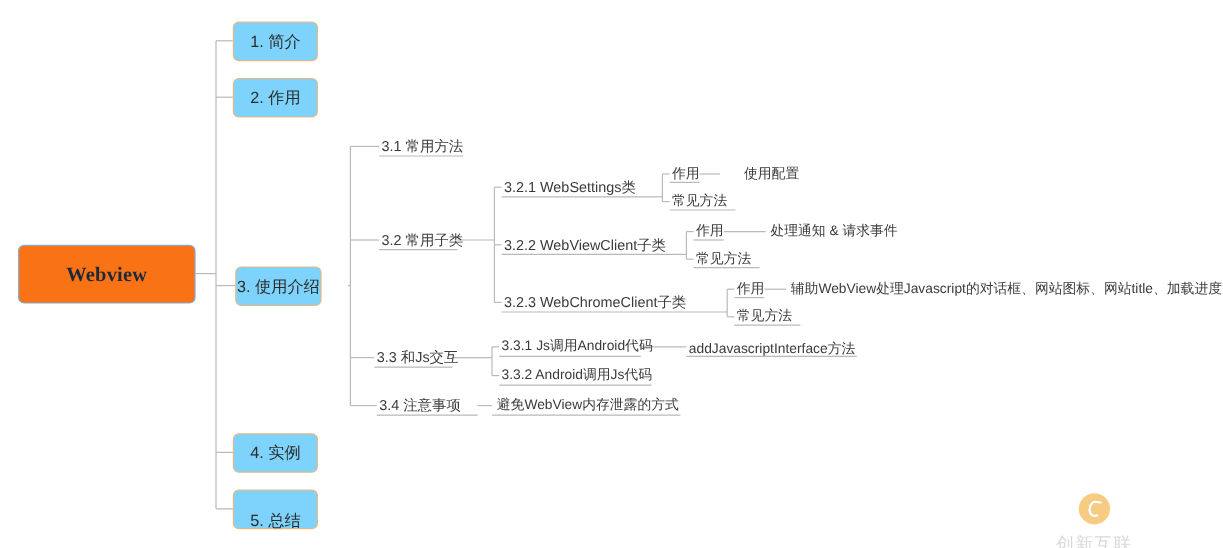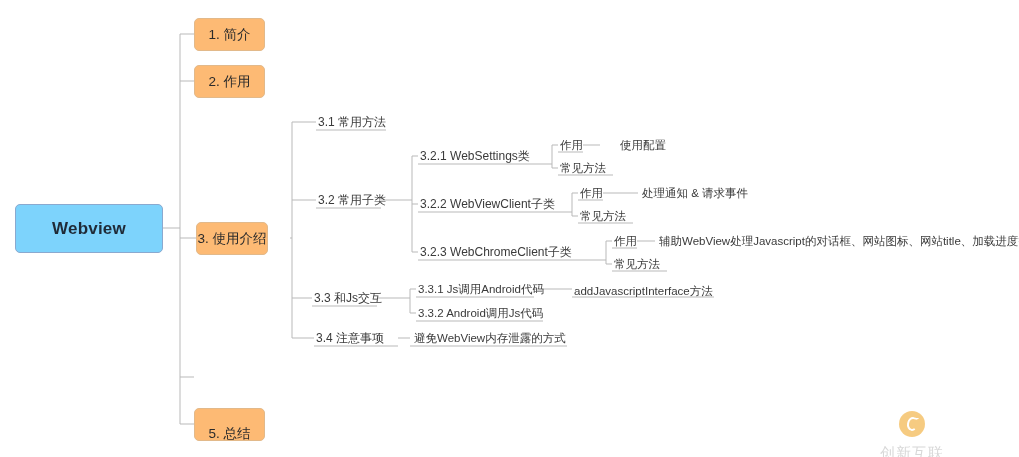--- a/index.html
+++ b/index.html
@@ -28,33 +28,34 @@
   .node {
     position: absolute;
     box-sizing: border-box;
     white-space: nowrap;
     line-height: 1;
     display: flex;
     align-items: center;
   }
   
   .node-root {
-    background: #7dd3fc;
+    background: #f97316;
     border: 1px solid #8aa9cf;
     border-radius: 5px;
     color: #1f2a37;
     font-size: 17px;
     font-weight: bold;
     padding: 0 14px;
     justify-content: center;
     letter-spacing: .2px;
+    font-family: Liberation Serif, serif;
   }
   
   .node-l1 {
-    background: #fdba74;
+    background: #7dd3fc;
     border: 1px solid #e2b98a;
     border-radius: 5px;
     color: #2b2b2b;
     font-size: 13.5px;
     padding: 0 11px;
     justify-content: center;
   }
   
   .node-plain {
     color: #3a3a3a;
@@ -185,20 +186,23 @@
   </div>
 
   <div class="node node-l1" style="left:194px; top:65px; width:71px; height:33px;">
     <span>2. 作用</span>
   </div>
 
   <div class="node node-l1" style="left:196px; top:222px; width:72px; height:33px;">
     <span>3. 使用介绍</span>
   </div>
 
+  <div class="node node-l1" style="left:194px; top:361px; width:71px; height:33px;">
+    <span>4. 实例</span>
+  </div>
 
   <div class="node node-l1" style="left:194px; top:408px; width:71px; height:33px;align-items:flex-end;">
     <span>5. 总结</span>
   </div>
 
   <div class="node node-plain" style="left:316px; top:114px; height:16px;">
     <span>3.1 常用方法</span>
   </div>
 
   <div class="node node-plain" style="left:316px; top:192px; height:16px;">

